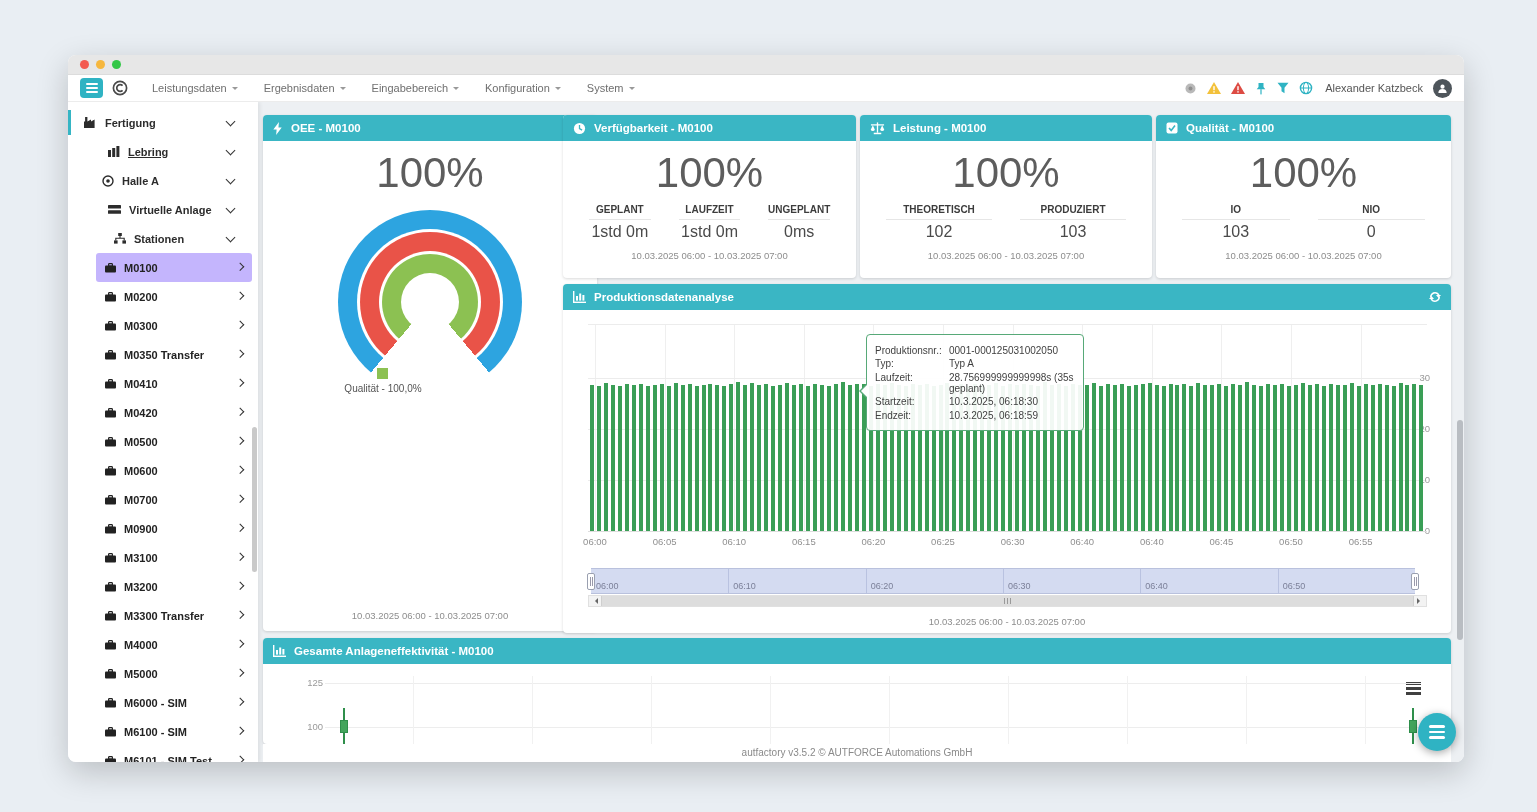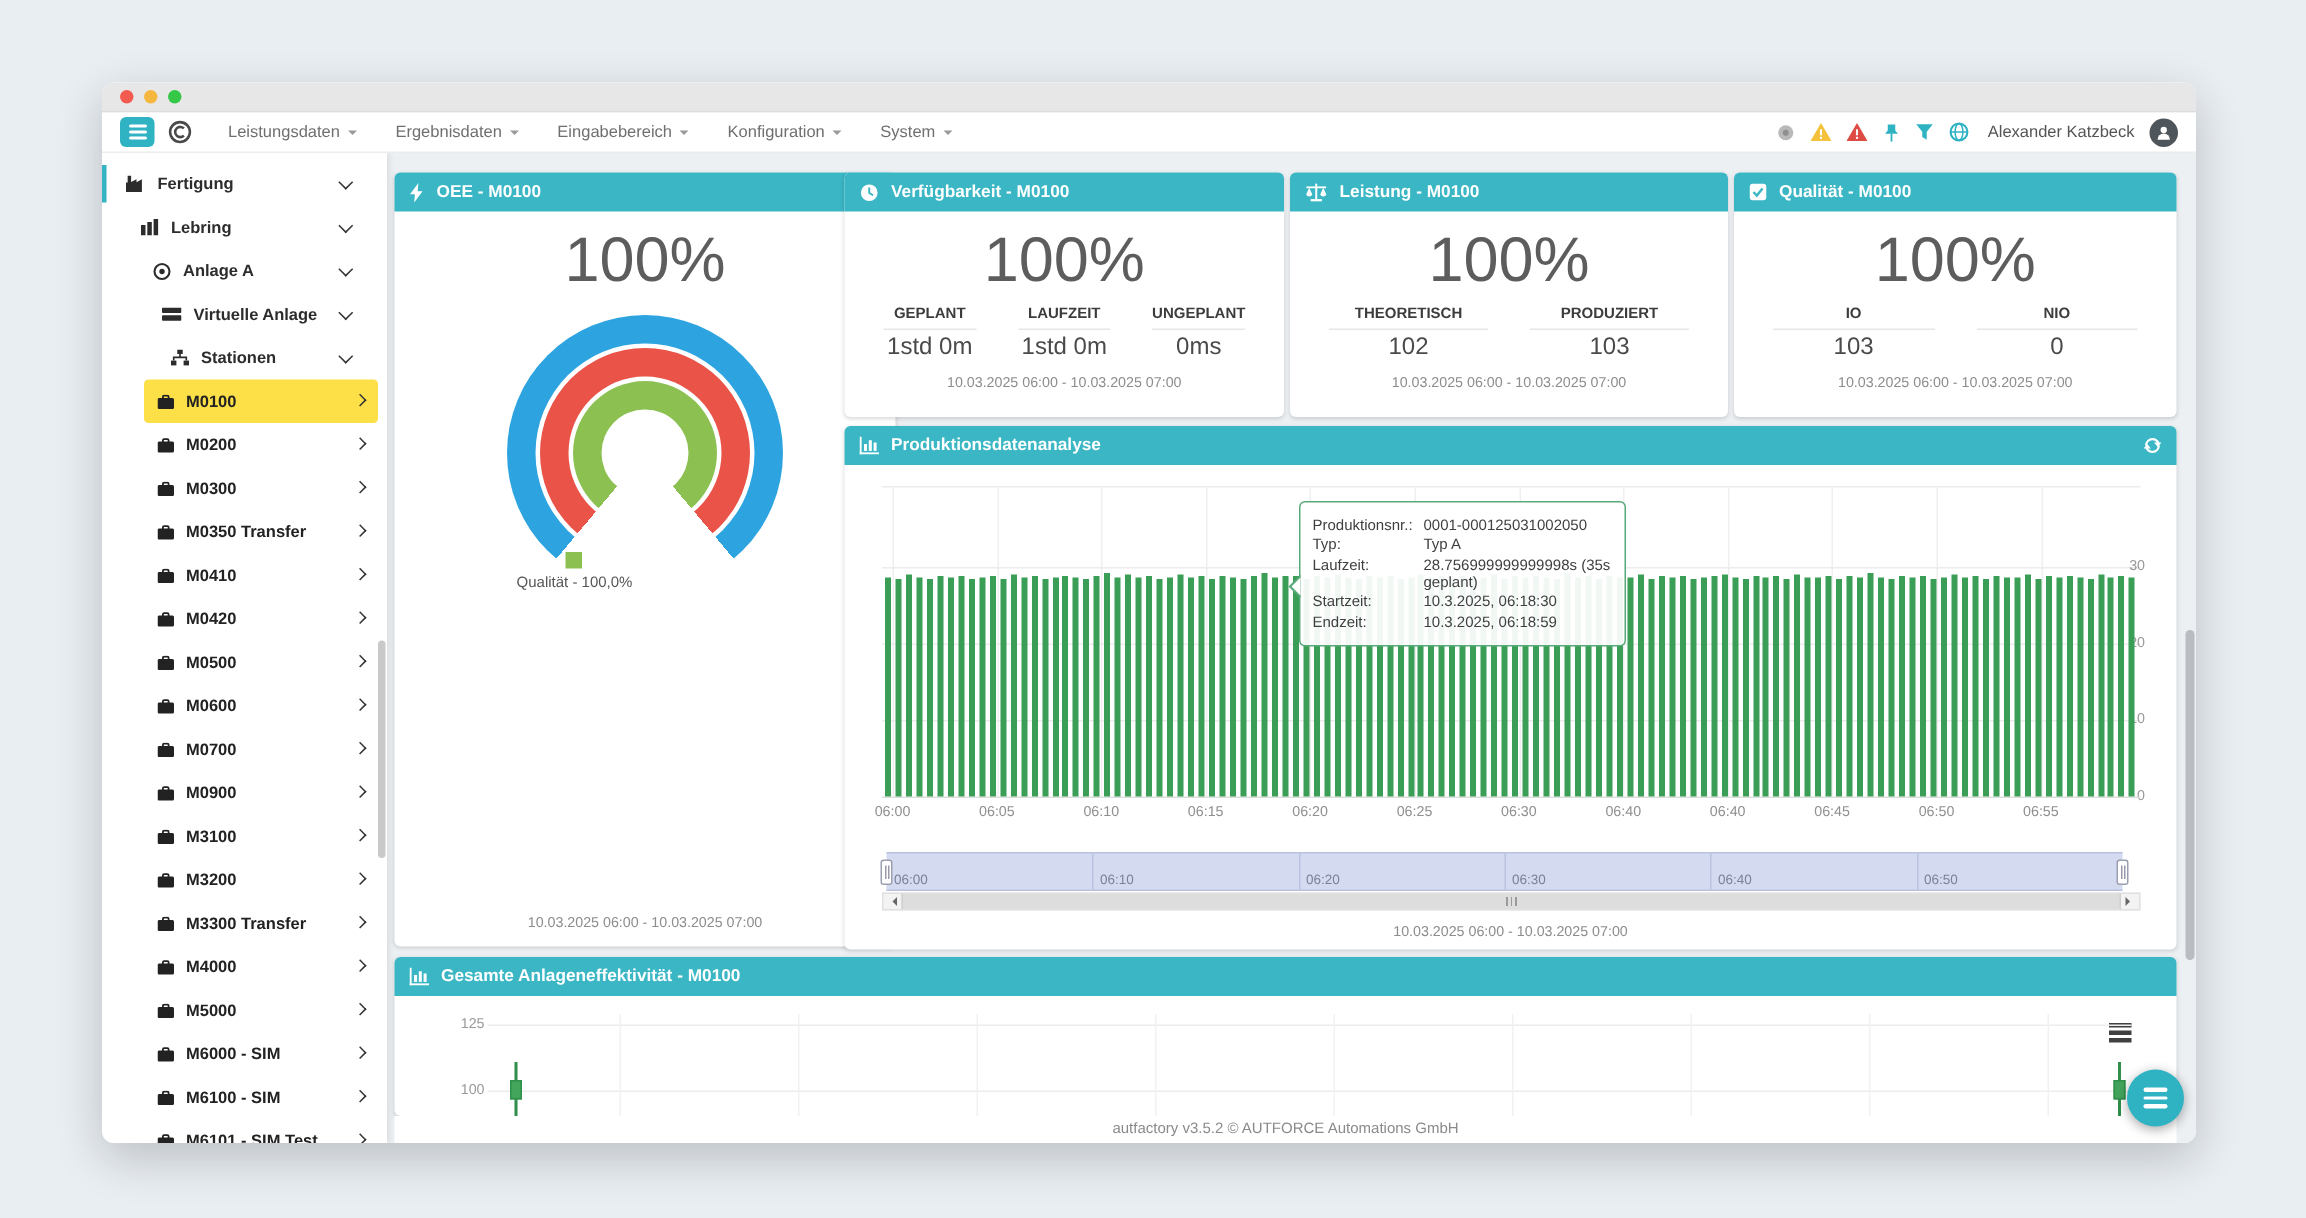--- a/index.html
+++ b/index.html
@@ -26,32 +26,32 @@
   .nav-right { margin-left:auto; display:flex; align-items:center; gap:10px; }
   .nav-user { font-size:11px; color:#555; margin-left:2px; }
   .avatar { width:19px; height:19px; border-radius:50%; background:#4e555b;
             display:flex; align-items:center; justify-content:center; cursor:pointer; }
 
   .app-body { display:flex; height:660px; }
   .sidebar { width:190px; background:#fff; box-shadow:2px 0 4px rgba(0,0,0,.07);
              position:relative; z-index:4; overflow:hidden; padding-top:6px; }
   .tree-row { height:29px; display:flex; align-items:center; gap:8px;
               font-size:11px; font-weight:bold; color:#2c2c2c; position:relative; cursor:pointer; }
-  .lv0{padding-left:16px;} .lv1{padding-left:26px;} .lv2{padding-left:34px;}
+  .lv0{padding-left:16px;} .lv1{padding-left:40px;text-decoration:underline;} .lv2{padding-left:34px;}
   .lv3{padding-left:40px;} .lv4{padding-left:46px;}
   .accent { position:absolute; left:0; top:2px; width:3px; height:25px; background:#35b5c4; }
   .chev { display:inline-block; width:7px; height:7px;
           border-right:1.8px solid #333; border-bottom:1.8px solid #333; transform:rotate(45deg); }
   .chev.right { transform:rotate(-45deg); }
   .chev-sm { width:5.5px; height:5.5px; }
   .tree-chev { position:absolute; right:24px; top:10px; }
   .station { height:29px; margin:0 6px 0 28px; display:flex; align-items:center; gap:8px;
              padding-left:9px; font-size:11px; font-weight:bold; color:#222;
              border-radius:3px; position:relative; cursor:pointer; }
-  .station.active { background:#fde047; }
+  .station.active { background:#c4b5fd; }
   .station .chev { position:absolute; right:10px; top:11px; }
   .sicon { display:flex; }
   .sb-thumb { position:absolute; right:1px; top:325px; width:5px; height:145px;
               background:#c9c9c9; border-radius:3px; }
 
   .content { flex:1; background:#edf0f3; position:relative; overflow:hidden; }
 
   .card, .panel { position:absolute; background:#fff; border-radius:4px;
                   box-shadow:0 1px 3px rgba(0,0,0,.15); }
   .card-header { height:26px; background:#3ab6c4; border-radius:4px 4px 0 0;
@@ -262,21 +262,21 @@
         <span>Lebring</span>
         <span class="chev tree-chev"></span>
       </div>
       <div class="tree-row lv2">
         <span class="sicon">
           <svg width="12" height="12" viewBox="0 0 12 12">
               <circle cx="6" cy="6" r="5" fill="none" stroke="#2c2c2c" stroke-width="1.4"></circle>
               <circle cx="6" cy="6" r="1.8" fill="#2c2c2c"></circle>
             </svg>
         </span>
-        <span>Anlage A</span>
+        <span>Halle A</span>
         <span class="chev tree-chev"></span>
       </div>
       <div class="tree-row lv3">
         <span class="sicon">
           <svg width="13" height="9" viewBox="0 0 13 9" fill="#2c2c2c">
               <rect x="0" y="0" width="13" height="3.6" rx="0.6"></rect>
               <rect x="0" y="5.2" width="13" height="3.6" rx="0.6"></rect>
             </svg>
         </span>
         <span>Virtuelle Anlage</span>

